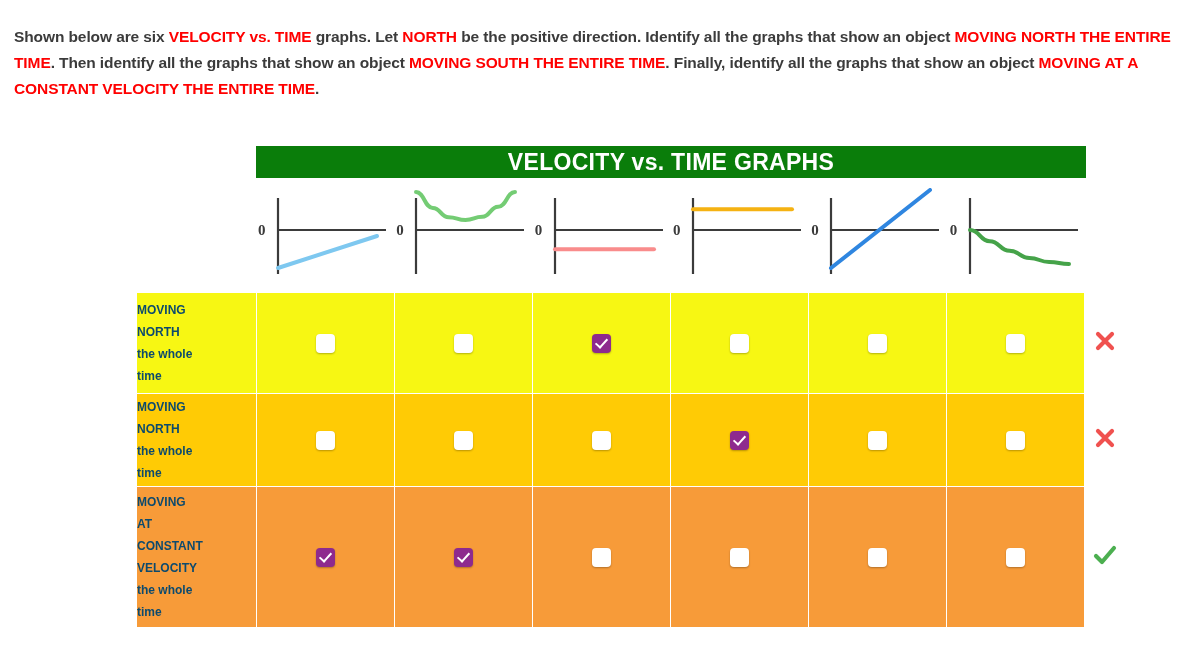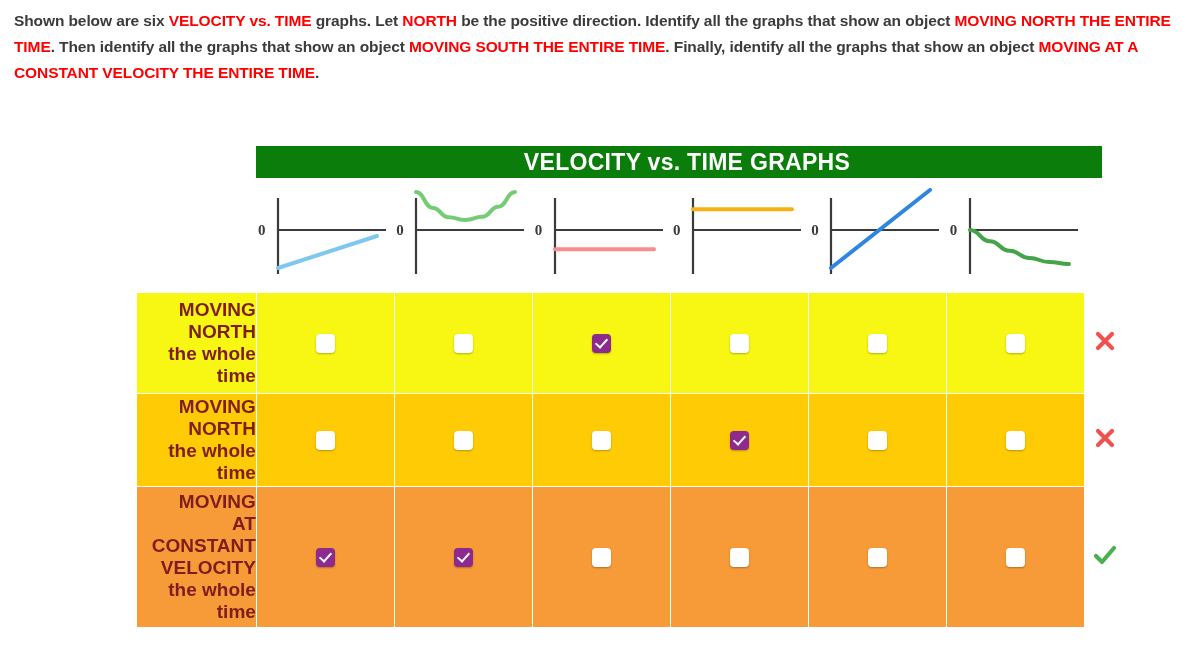--- a/index.html
+++ b/index.html
@@ -12,21 +12,21 @@
     height: 665px;
     font-family: "Liberation Sans", sans-serif;
     overflow: hidden;
     position: relative;
   }
 
   
   #prompt {
     position: absolute;
     left: 14px;
-    top: 8px;
+    top: 24px;
     width: 1172px;
     font-size: 15.5px;
     font-weight: bold;
     line-height: 26px;
     color: #3b3b3b;
     letter-spacing: -0.1px;
   }
   #prompt .em { color: #ff0000; }
 
   
@@ -44,21 +44,20 @@
     top: 0;
     width: 830px;
     height: 32px;
     background: #0a7d0a;
     color: #ffffff;
     font-size: 23px;
     font-weight: bold;
     text-align: center;
     line-height: 32px;
     letter-spacing: 0.3px;
-    padding-left: 16px;
   }
 
   
   #graph-strip {
     position: absolute;
     left: 120px;
     top: 42px;
     width: 830px;
     height: 96px;
     display: flex;
@@ -88,24 +87,24 @@
     border-collapse: separate;
     border-spacing: 1px;
     background: #ffffff;
   }
   #grid td {
     padding: 0;
     vertical-align: middle;
   }
   td.rowlabel {
     width: 119px;
-    text-align: right;
-    font-size: 19px;
-    font-weight: bold;
-    color: #7f1d1d;
+    text-align: left;
+    font-size: 12px;
+    font-weight: bold;
+    color: #0c4a6e;
     line-height: 22px;
     padding: 4px 3px;
   }
   td.cbcell {
     width: 138px;
     text-align: center;
   }
   td.feedback {
     width: 40px;
     background: #ffffff;

